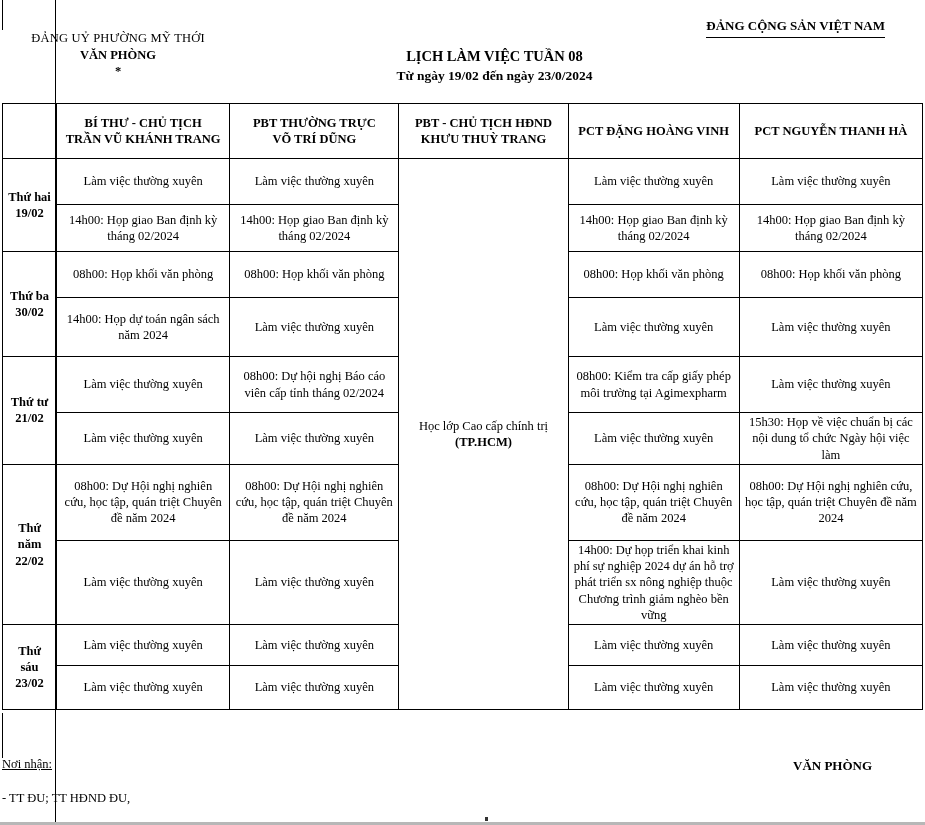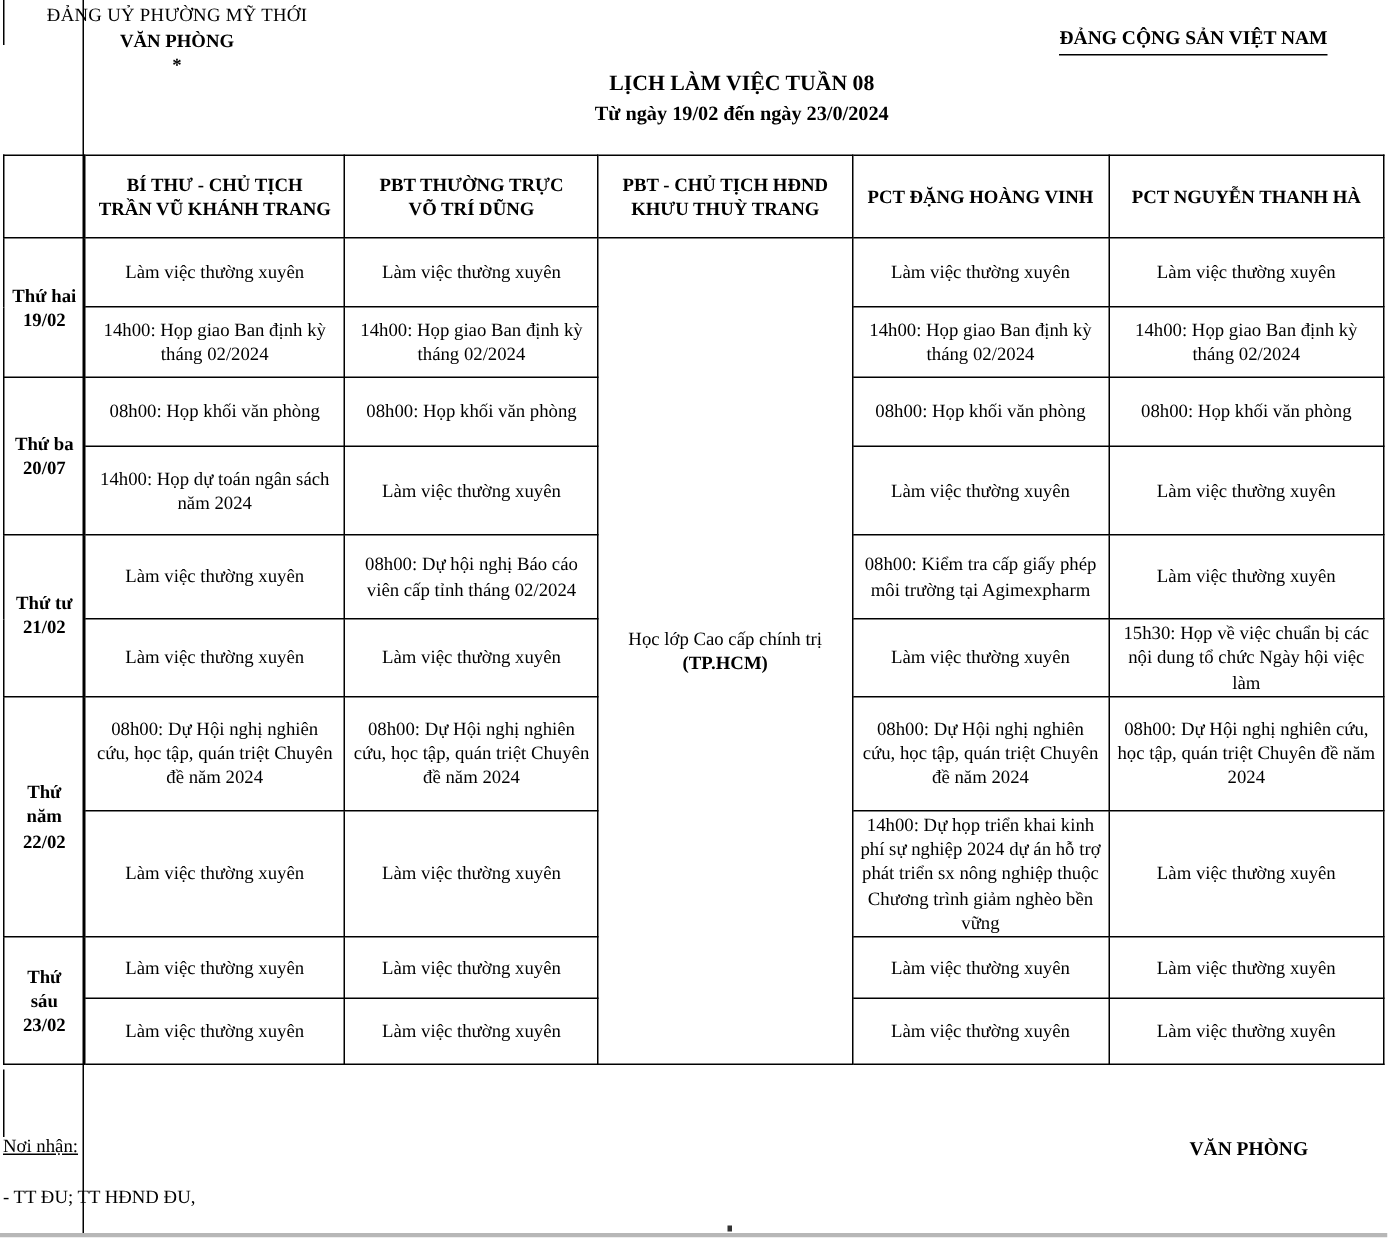--- a/index.html
+++ b/index.html
@@ -12,21 +12,21 @@
 
   
   .vline-col{left:55px;top:0;width:1px;height:822px;background:#000;}
   .vline-left-top{left:2px;top:0;width:1px;height:30px;background:#000;}
   .vline-left-bottom{left:2px;top:713px;width:1px;height:45px;background:#000;}
   .bottom-edge{left:0;top:822px;width:925px;height:3px;background:#b7b7b7;}
   .stray-dot{left:485px;top:817px;width:3px;height:4px;background:#333;}
 
   
   .org-left{left:18px;top:3px;width:200px;text-align:center;font-size:12.5px;line-height:1.25;}
-  .org-left .l1{letter-spacing:.2px;}
+  .org-left .l1{letter-spacing:.2px;margin-top:28px;}
   .org-left .l2{font-weight:bold;margin-top:1px;}
   .org-left .star{font-weight:bold;margin-top:1px;}
   .org-right{left:605px;top:16px;width:280px;text-align:right;}
   .org-right .l1{font-weight:bold;font-size:13px;display:inline-block;border-bottom:1.5px solid #000;padding-bottom:3px;}
   .org-right .date{font-style:italic;font-size:12.5px;margin-top:11px;white-space:pre;}
   .title-wrap{left:0;top:47px;width:925px;text-align:center;line-height:1.35;padding-left:32px;}
   .title-wrap .t1{font-weight:bold;font-size:14.5px;}
   .title-wrap .t2{font-weight:bold;font-size:13.5px;}
 
   
@@ -121,21 +121,21 @@
         </tr>
         <tr style="height: 47px;">
           <td>14h00: Họp giao Ban định kỳ tháng 02/2024</td>
           <td>14h00: Họp giao Ban định kỳ tháng 02/2024</td>
           <td>14h00: Họp giao Ban định kỳ tháng 02/2024</td>
           <td>14h00: Họp giao Ban định kỳ tháng 02/2024</td>
         </tr>
         <tr style="height: 46px;">
           <td class="day" rowspan="2">
             <div>Thứ ba</div>
-            <div>20/07</div>
+            <div>30/02</div>
           </td>
           <td>08h00: Họp khối văn phòng</td>
           <td>08h00: Họp khối văn phòng</td>
           <td>08h00: Họp khối văn phòng</td>
           <td>08h00: Họp khối văn phòng</td>
         </tr>
         <tr style="height: 59px; padding-left: 22px;">
           <td>14h00: Họp dự toán ngân sách năm 2024</td>
           <td>Làm việc thường xuyên</td>
           <td>Làm việc thường xuyên</td>

